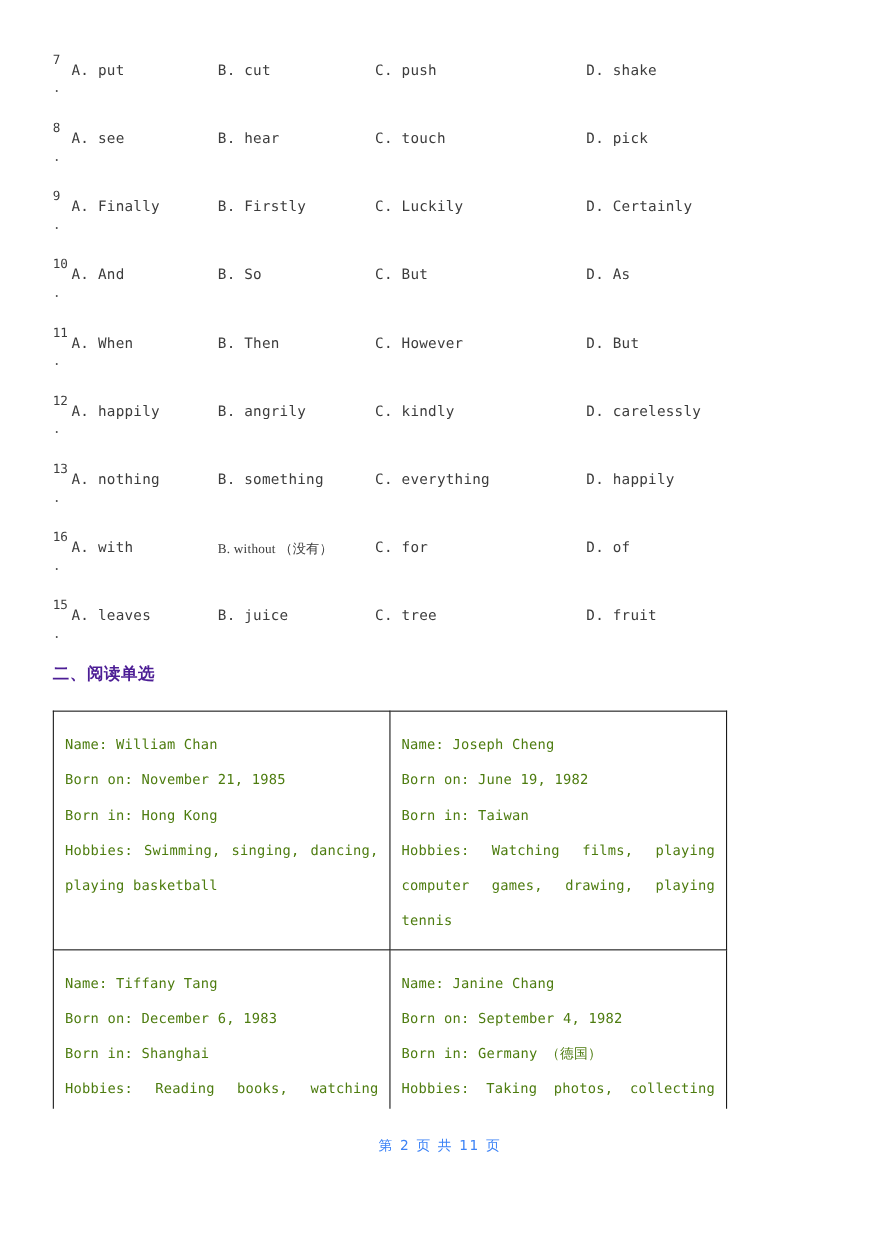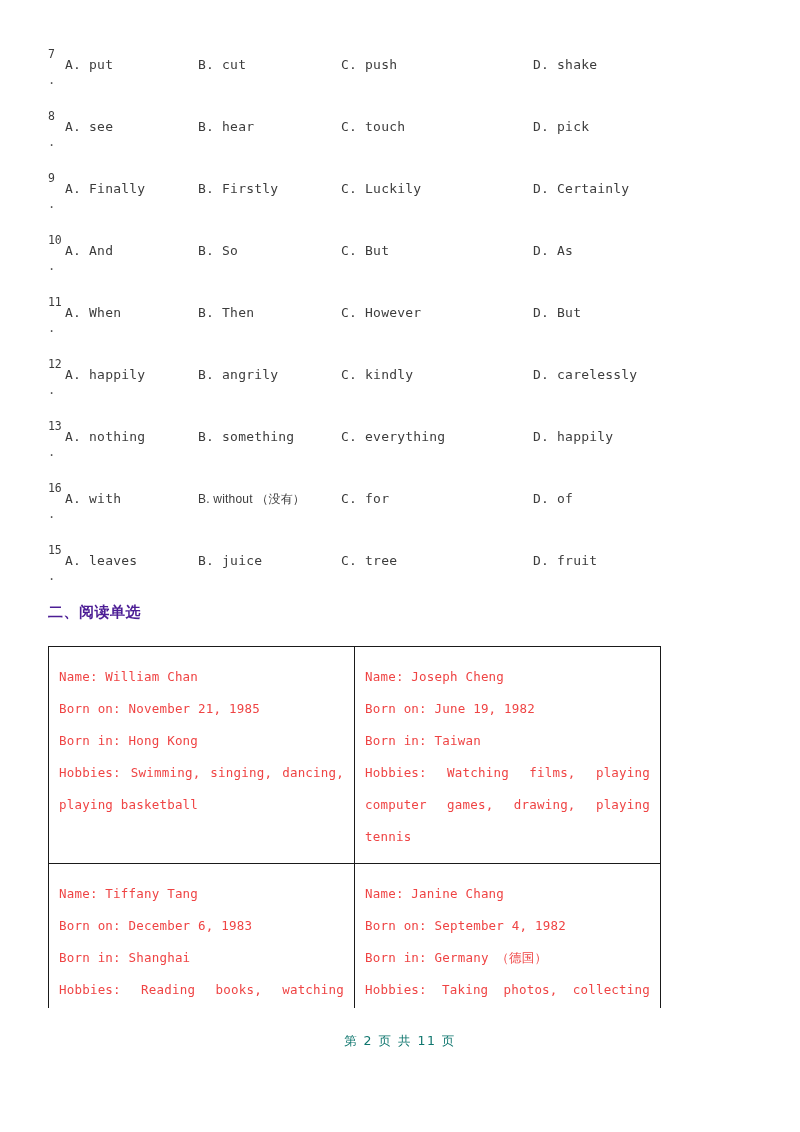--- a/index.html
+++ b/index.html
@@ -61,21 +61,21 @@
     line-height: 18px;
     white-space: nowrap;
     letter-spacing: 0.2px;
     text-align: center;
   }
   .mcq-opt.a { left: 17px; }
   .mcq-opt.b { left: 150px; }
   .mcq-opt.c { left: 293px; }
   .mcq-opt.d { left: 437px; padding-left: 48px; }
   .gloss {
-    font-family: Liberation Sans, sans-serif;
+    font-family: Liberation Serif, serif;
     font-size: 12px;
   }
 
   
   .section-heading {
     position: absolute;
     left: 48px;
     top: 602px;
     font-family: "DejaVu Sans", "Liberation Sans", sans-serif;
     font-weight: bold;
@@ -94,21 +94,21 @@
     border-collapse: collapse;
     table-layout: fixed;
   }
   .profile-table td {
     border: 1.4px solid #1a1a1a;
     width: 285px;
     vertical-align: top;
     padding: 14px 10px 10px 10px;
     font-size: 12.5px;
     line-height: 32px;
-    color: #ef4444;
+    color: #4d7c0f;
   }
   .profile-table td.row-bottom {
     height: 150px;
   }
   .pf-line {
     white-space: nowrap;
     letter-spacing: 0.2px;
   }
   .pf-hobbies {
     text-align: justify;
@@ -135,21 +135,21 @@
 
   
   .footer {
     position: absolute;
     left: 0;
     top: 1033px;
     width: 800px;
     text-align: center;
     font-family: "DejaVu Sans", "Liberation Sans", sans-serif;
     font-size: 12.5px;
-    color: #0f766e;
+    color: #3b82f6;
     letter-spacing: 1.5px;
   }
 </style>
 </head>
 <body>
 
 <div class="page">
 
   <div class="mcq-list">
 

